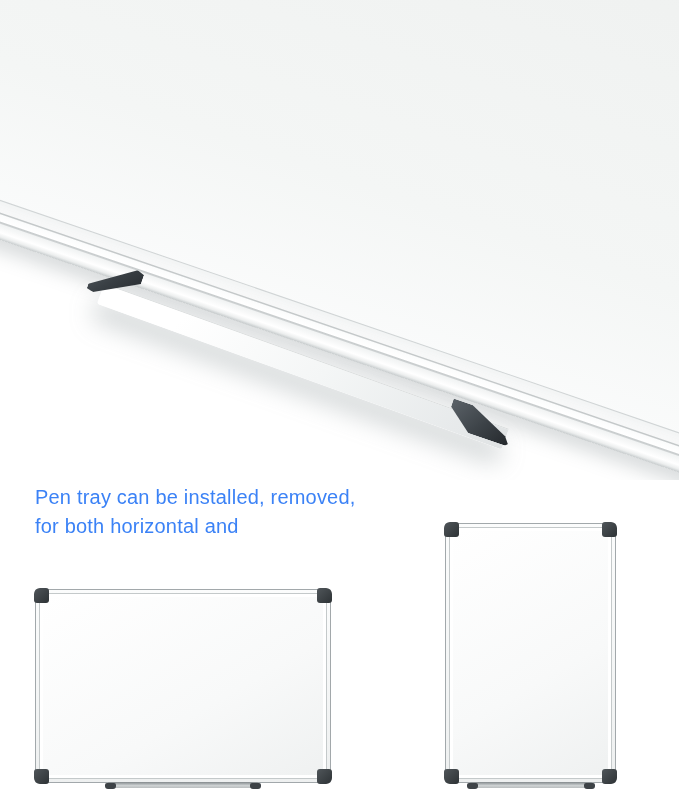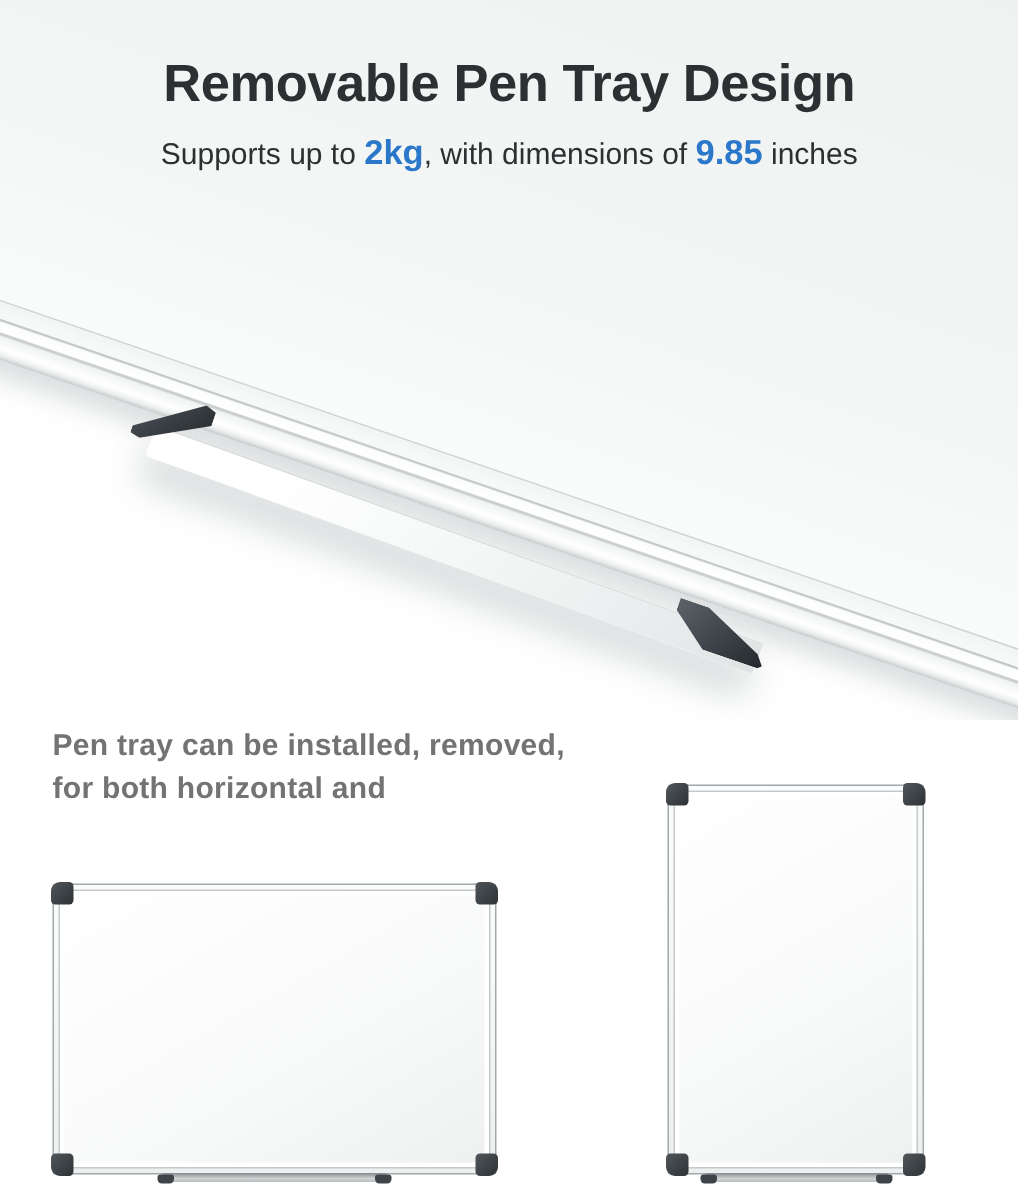--- a/index.html
+++ b/index.html
@@ -34,21 +34,21 @@
          clip-path:polygon(0 0,30% 0,92% 68%,100% 92%,96% 100%,38% 100%,0 30%);}
 
   
   .header{position:absolute;left:0;top:0;width:679px;text-align:center;z-index:5;}
   .title{margin-top:36px;font-size:35px;font-weight:700;letter-spacing:-.3px;color:var(--text-dark,#2d3032);}
   .subtitle{margin-top:12px;font-size:20px;color:var(--text-dark,#2e3133);font-weight:500;}
   .subtitle .num{color:var(--accent-blue,#2b77ca);font-weight:700;font-size:23px;}
 
   
   .para{position:absolute;left:35px;top:483px;width:390px;z-index:5;
-        font-size:20px;line-height:29px;font-weight:700;color:#737373;letter-spacing:.2px;}
+        font-size:20px;line-height:29px;font-weight:400;color:#3b82f6;letter-spacing:.2px;}
 
   
   .board{position:absolute;background:linear-gradient(180deg,#fbfcfc,#eef0f0);
          border:1px solid #a2a8ab;border-radius:2px;}
   .board-h{left:35px;top:589px;width:294px;height:192px;}
   .board-v{left:445px;top:523px;width:169px;height:258px;}
   .alu-inner{position:absolute;inset:3px;border:1px solid #c4c9ca;background:#fff;border-radius:1px;}
   .face{position:absolute;inset:7px;background:linear-gradient(150deg,#ffffff 0%,#f8f9f9 60%,#eff1f1 100%);}
   .cap{position:absolute;width:15px;height:15px;
        background:linear-gradient(135deg,#50565a,#2d3235);border-radius:3px;}
@@ -73,24 +73,20 @@
     <div class="liner">
       <div class="surface"></div>
       <div class="bevel"></div>
       <div class="frame"></div>
       <div class="pen-tray"></div>
       <div class="cap-left"></div>
       <div class="cap-right"></div>
     </div>
   </div>
 
-  <div class="header">
-    <div class="title">Removable Pen Tray Design</div>
-    <div class="subtitle"><span>Supports up to </span><span class="num">2kg</span><span>, with dimensions of </span><span class="num">9.85</span><span> inches</span></div>
-  </div>
 
   <div class="para">
     <div>Pen tray can be installed, removed,</div>
     <div>for both horizontal and</div>
   </div>
 
   <div class="board board-h" aria-label="horizontal-whiteboard-with-pen-tray">
     <div class="alu-inner"></div>
     <div class="face"></div>
     <div class="cap tl"></div>

